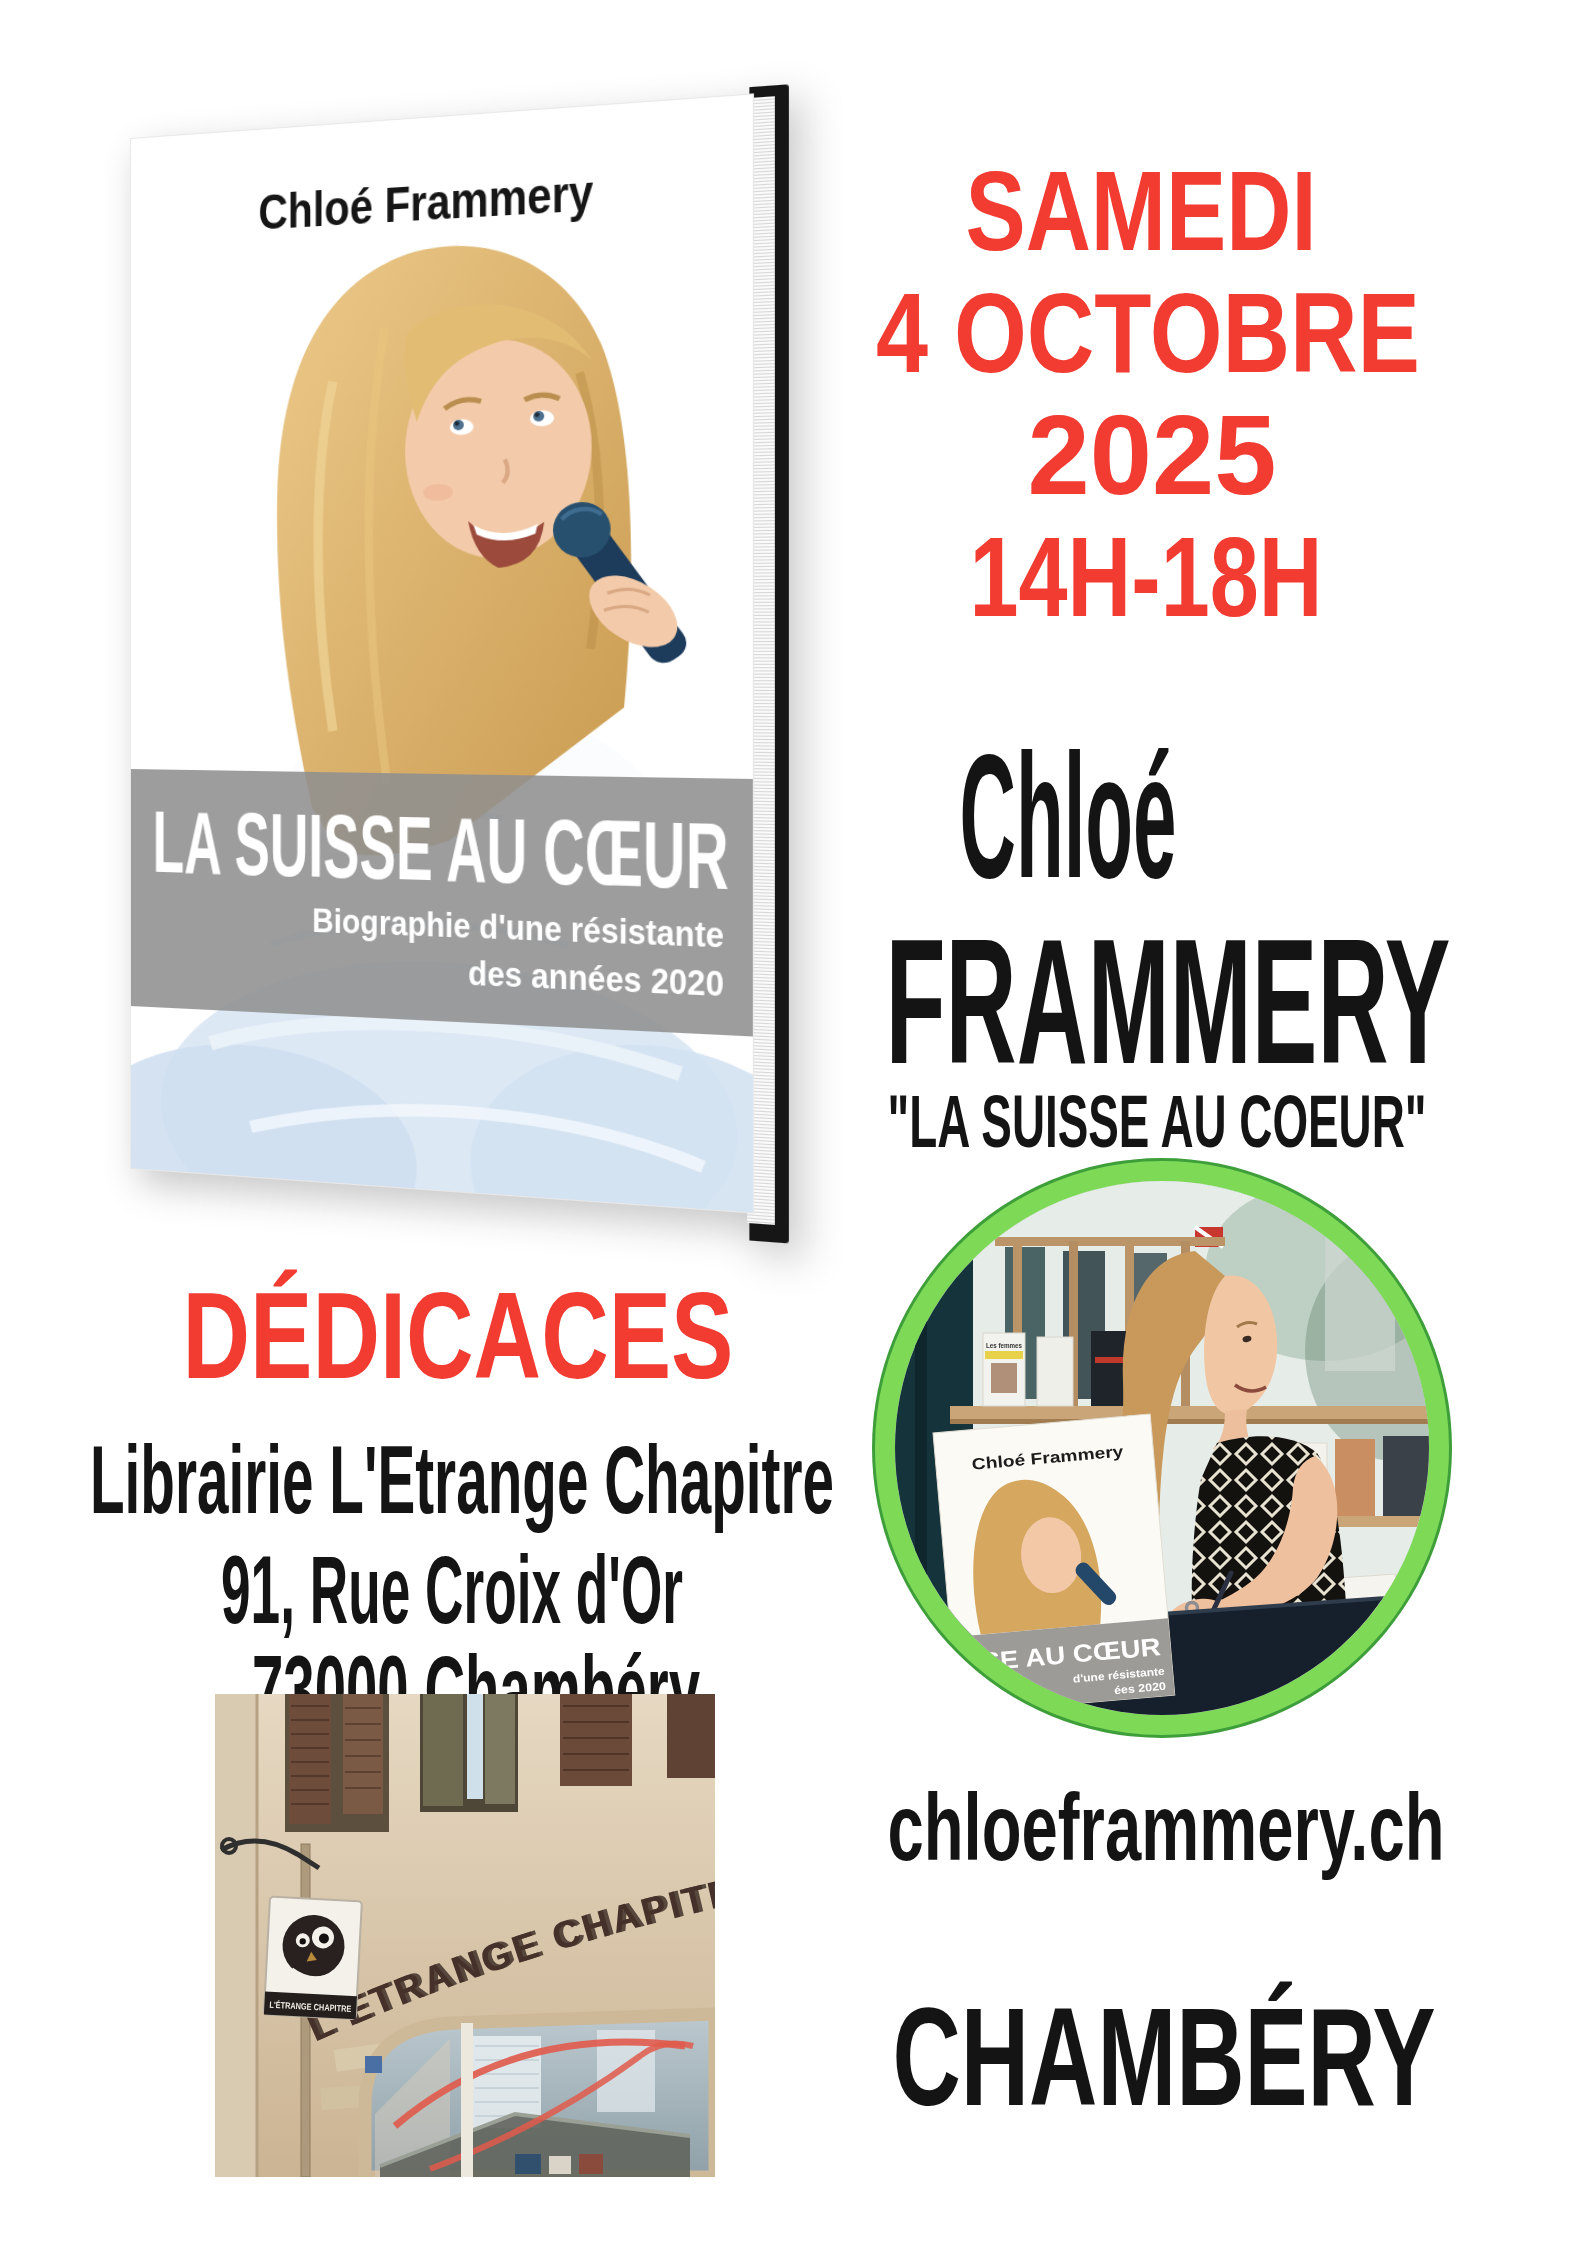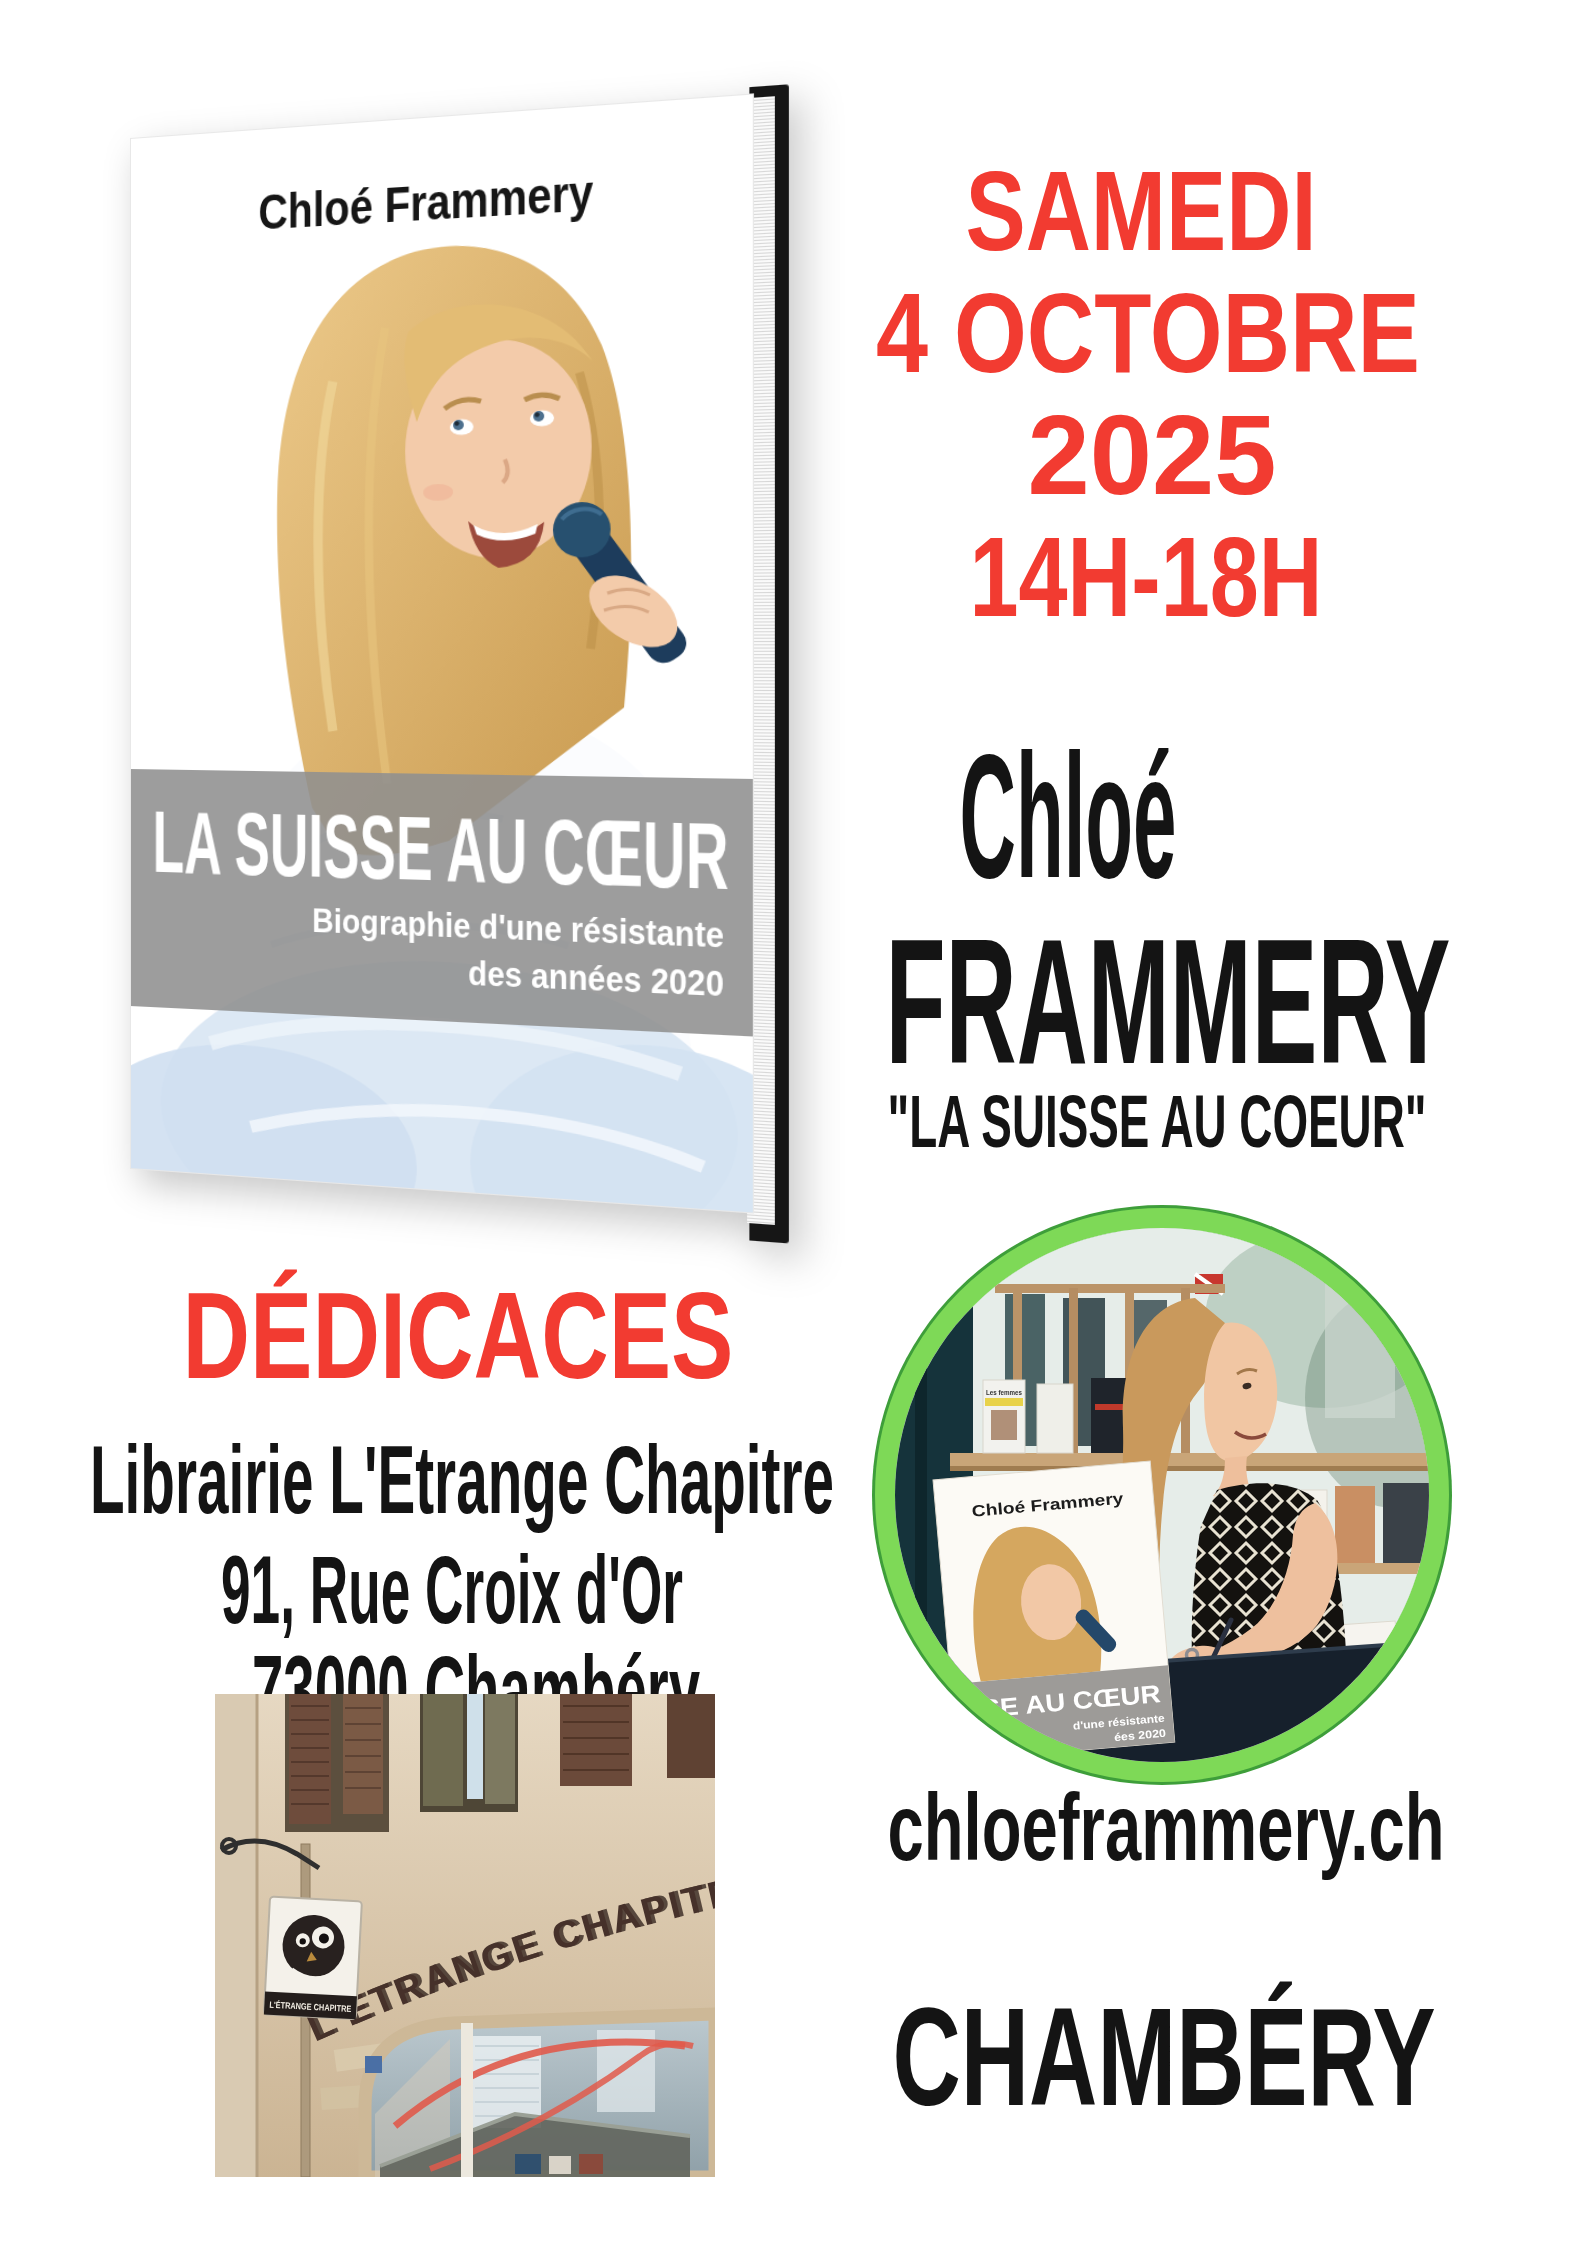--- a/index.html
+++ b/index.html
@@ -13,21 +13,21 @@
         transform:perspective(1400px) rotateY(-11deg);
         filter:drop-shadow(10px 14px 18px rgba(0,0,0,.22));}
   .book-back{position:absolute;top:-6px;right:-30px;width:34px;height:103%;background:#161616;border-radius:0 3px 3px 0;}
   .book-pages{position:absolute;top:4px;right:-18px;width:24px;height:100.5%;
         background:repeating-linear-gradient(to bottom,#fafafa 0 2px,#d7d7d7 2px 3px);}
   .book-front{position:absolute;inset:0;background:#ffffff;border:1px solid #e8e8e8;overflow:hidden;}
   .cover-band{position:absolute;left:0;top:630px;width:100%;height:237px;
         background:rgba(143,143,143,0.88);}
 
   
-  .circle-photo{left:875px;top:1208px;width:534px;height:534px;border-radius:50%;
+  .circle-photo{left:875px;top:1161px;width:534px;height:534px;border-radius:50%;
         border:20px solid #7ed957;box-shadow:0 0 0 3px #3e9e3a, inset 0 0 0 2px #57b14c;
         overflow:hidden;background:#e4ebe7;}
   .circle-photo svg{display:block;}
 
   .red{fill:#f23b31;}
   .blk{fill:#141414;}
 </style>
 </head>
 <body>
 

